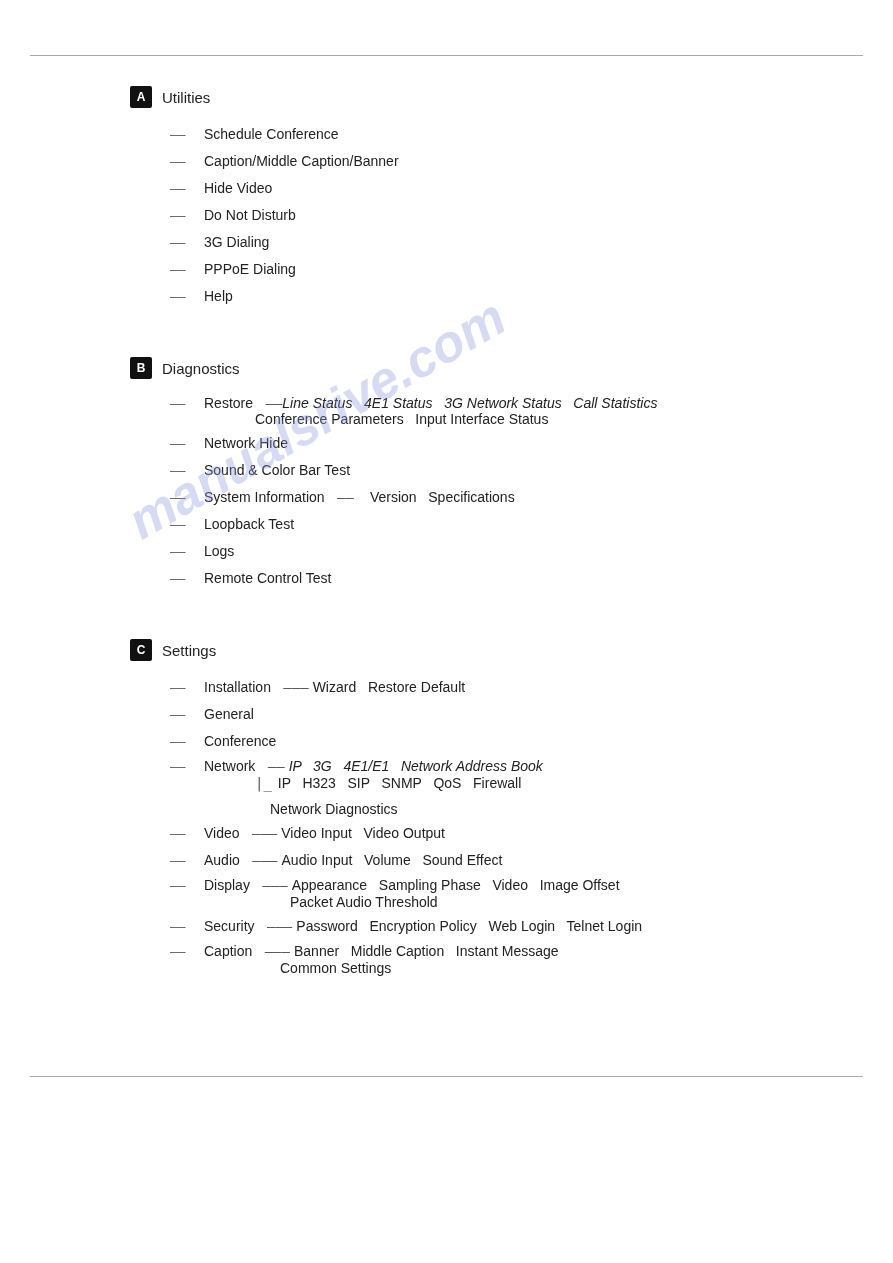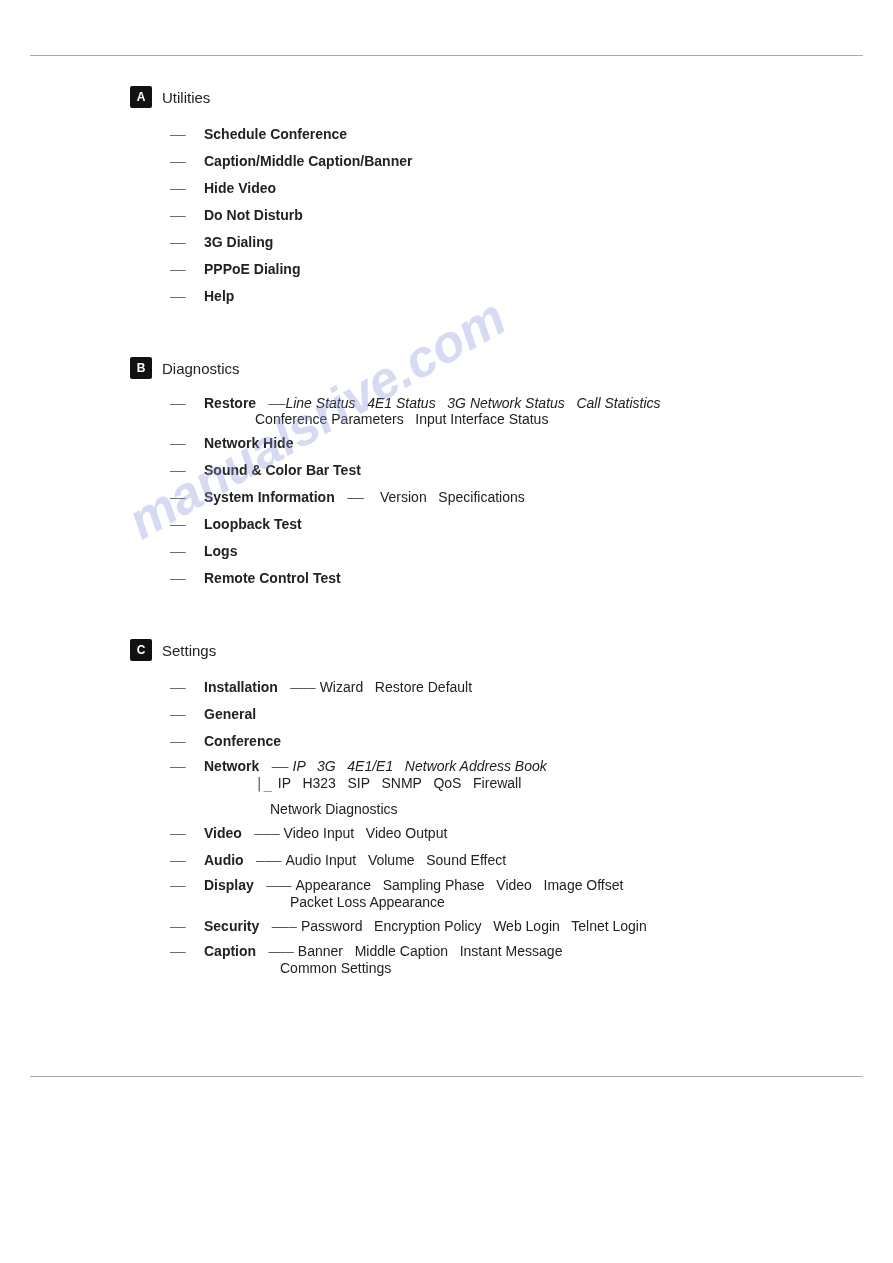--- a/index.html
+++ b/index.html
@@ -93,21 +93,20 @@
       min-width: 30px;
       margin-right: 4px;
       color: #555;
       font-size: 13px;
       margin-top: 1px;
       font-family: monospace;
     }
 
     .item-label {
       font-size: 14px;
-      font-weight: bold;
     }
 
     .tree-item-multiline {
       margin-bottom: 6px;
     }
     .tree-item-multiline .main-row {
       display: flex;
       align-items: flex-start;
     }
 
@@ -269,21 +268,21 @@
       </div>
 
       <div class="tree-item-multiline">
         <div class="main-row">
           <span class="branch-line">——</span>
           <span class="item-label">Display</span>
           <span style="margin-left:4px; font-family:monospace; color:#555;">&nbsp;———</span>
           <span style="margin-left:4px;">Appearance &nbsp; Sampling Phase &nbsp; Video &nbsp; Image Offset</span>
         </div>
         <div style="padding-left: 120px; margin-top: 1px;">
-          Packet Loss Appearance
+          Packet Audio Threshold
         </div>
       </div>
 
       <div class="tree-item">
         <span class="branch-line">——</span>
         <span class="item-label">Security</span>
         <span style="margin-left:4px; font-family:monospace; color:#555;">&nbsp;———</span>
         <span style="margin-left:4px;">Password &nbsp; Encryption Policy &nbsp; Web Login &nbsp; Telnet Login</span>
       </div>
 

